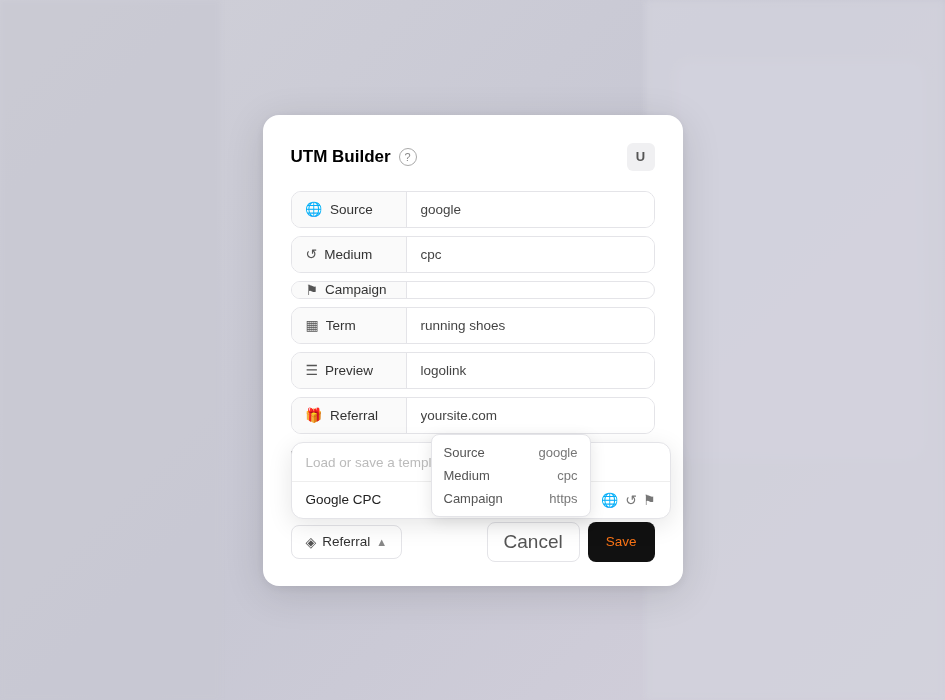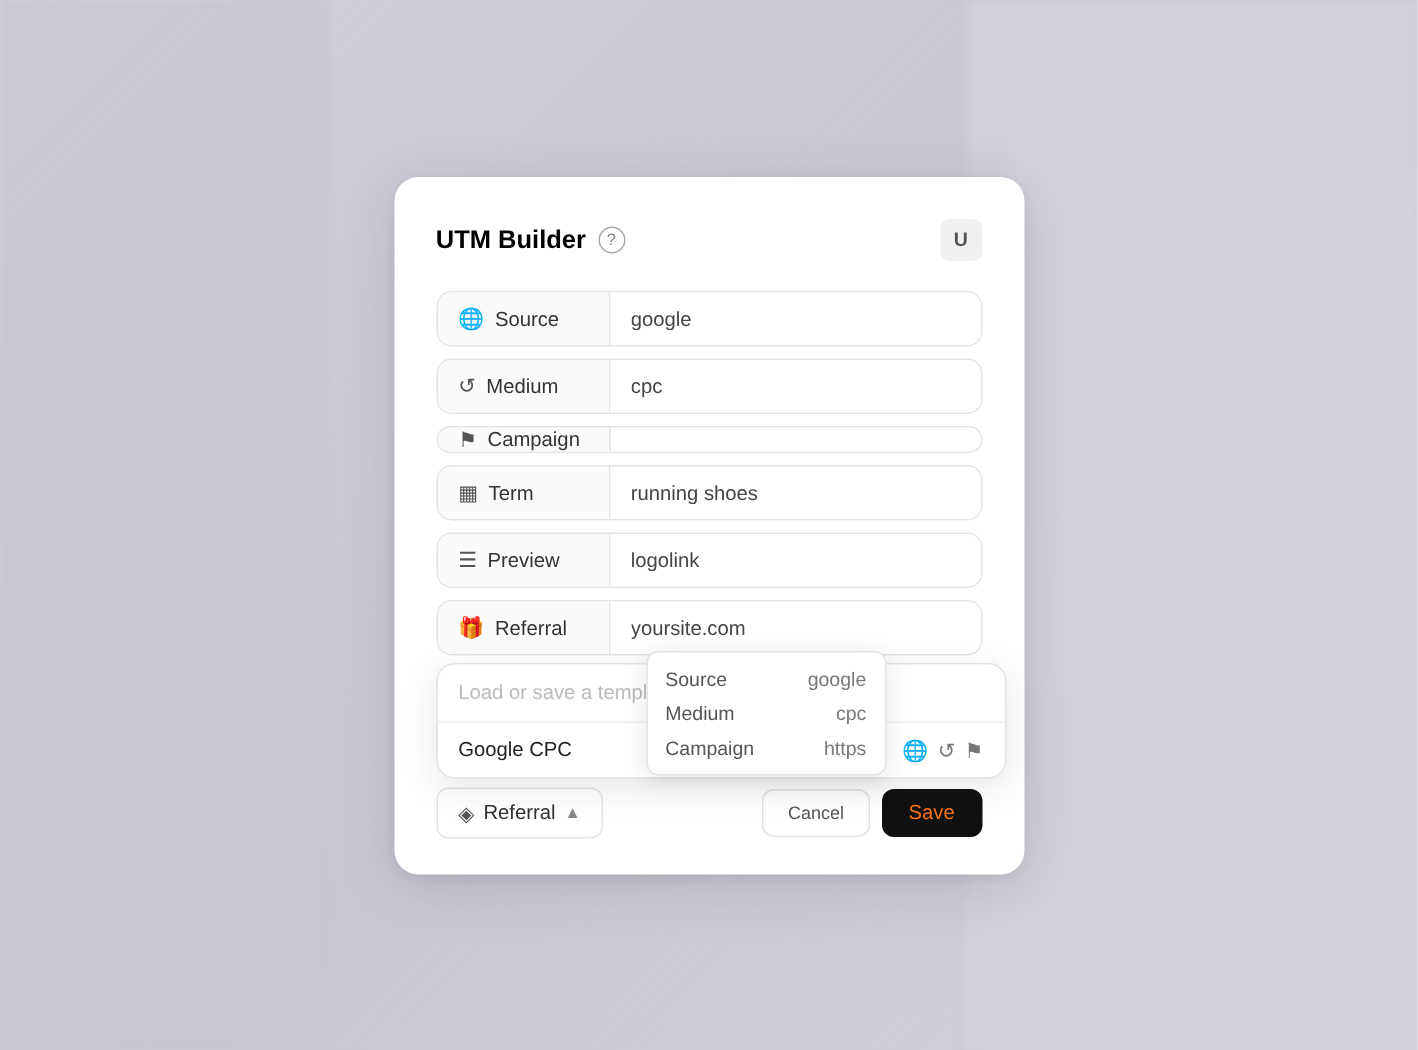--- a/index.html
+++ b/index.html
@@ -209,21 +209,21 @@
     .footer-right {
       display: flex;
       gap: 8px;
     }
 
     .cancel-btn {
       padding: 8px 16px;
       border: 1.5px solid #e4e4e8;
       border-radius: 8px;
       background: #fff;
-      font-size: 12px;
+      font-size: 19px;
       font-weight: 500;
       color: #555;
       cursor: pointer;
     }
 
     .save-btn {
       padding: 8px 18px;
       border: none;
       border-radius: 8px;
       background: #111;

